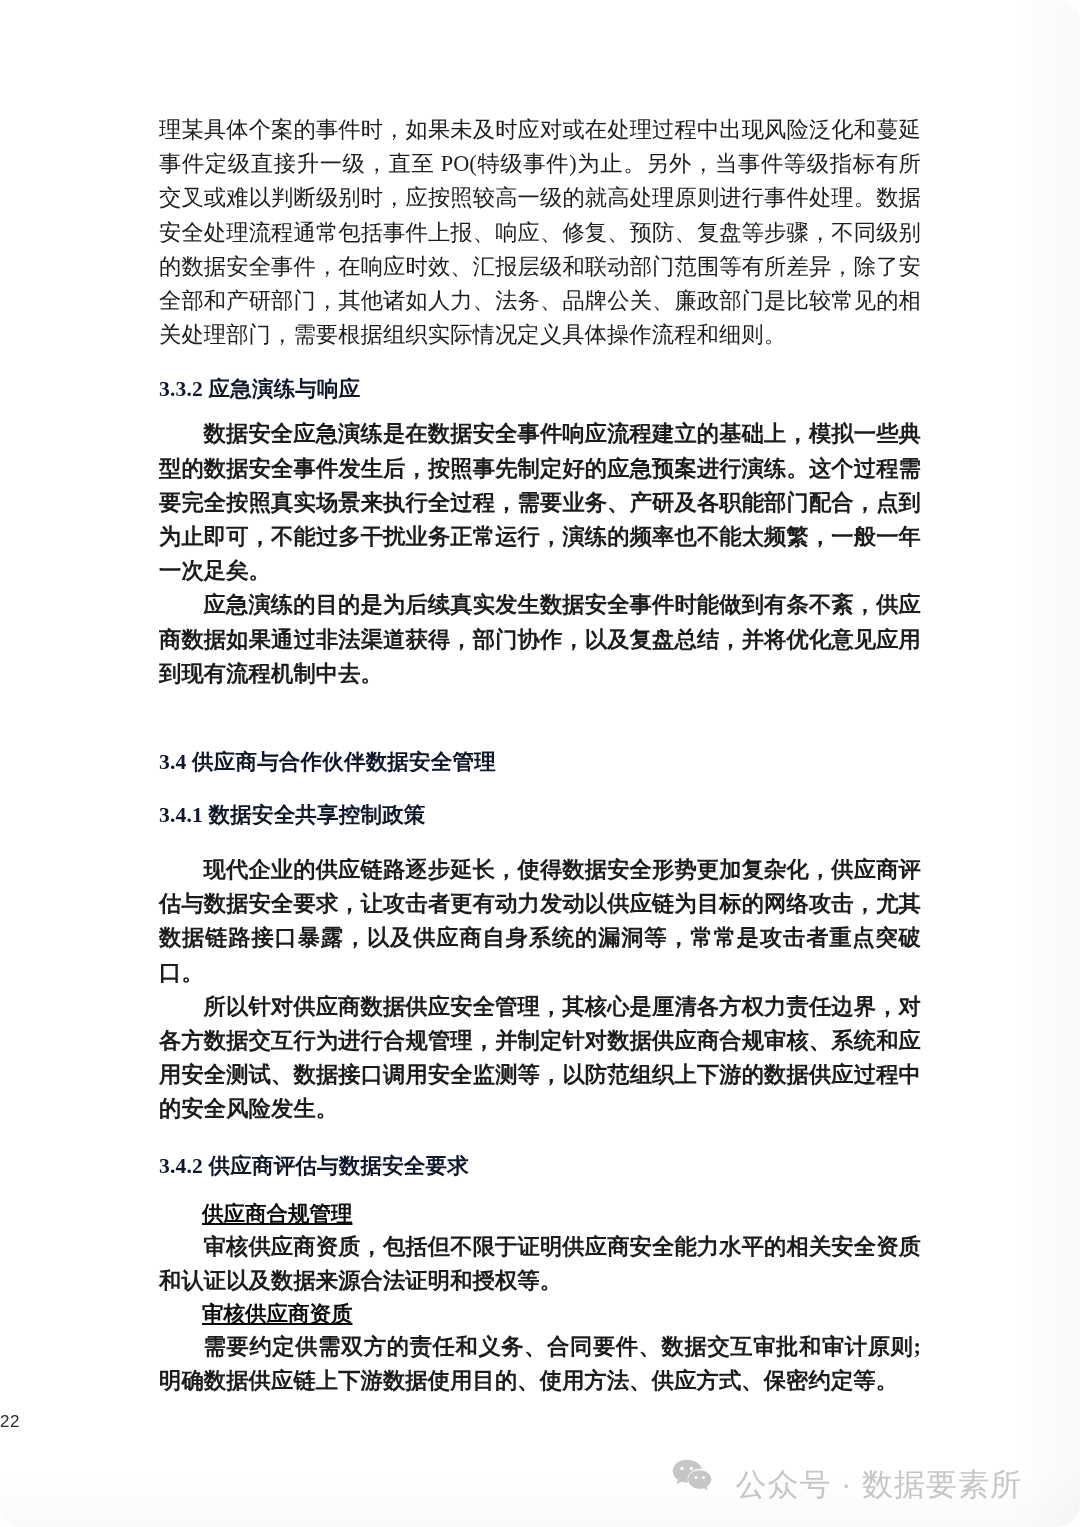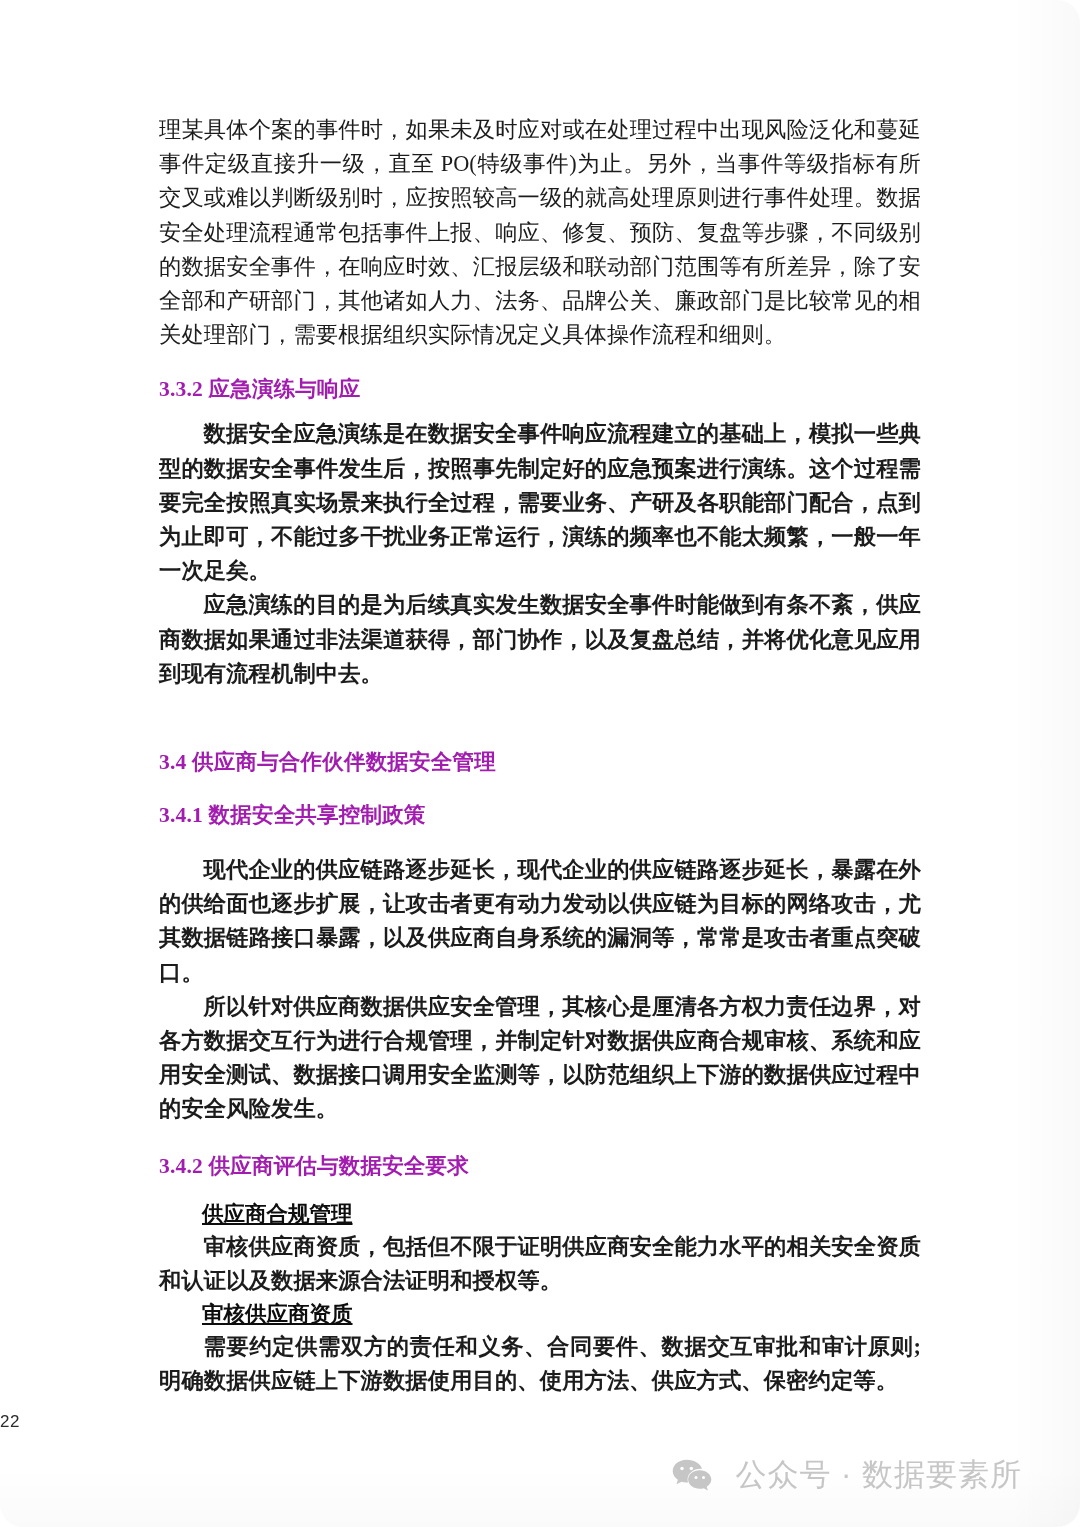--- a/index.html
+++ b/index.html
@@ -63,21 +63,21 @@
 
   .indent {
     text-indent: 2em;
     font-weight: bold;
   }
 
   .sec-h {
     font-size: 21.5px;
     line-height: 31px;
     font-weight: bold;
-    color: #a21caf;
+    color: #0f172a;
     letter-spacing: 0.2px;
   }
 
   .sub-h {
     font-size: 21.5px;
     line-height: 32px;
     font-weight: bold;
     color: #0d0d0d;
     margin-left: 2em;
     text-decoration: underline;
@@ -102,21 +102,21 @@
     font-family: "Liberation Sans", sans-serif;
     color: #2b2b2b;
     letter-spacing: 0.5px;
   }
 
   .watermark {
     position: absolute;
     right: 58px;
     top: 1459px;
     display: flex;
-    align-items: flex-start;
+    align-items: flex-end;
     gap: 23px;
     color: #c6c6c6;
     font-size: 31px;
     font-family: "Liberation Sans", sans-serif;
     letter-spacing: 1px;
     white-space: nowrap;
   }
   .watermark .wm-icon { display: block; }
   .watermark .wm-text { line-height: 1; }
 </style>
@@ -145,21 +145,21 @@
     <div class="gap-big"></div>
 
     <h2 class="sec-h">3.4 供应商与合作伙伴数据安全管理</h2>
 
     <div class="gap-34"></div>
 
     <h3 class="sec-h">3.4.1 数据安全共享控制政策</h3>
 
     <div class="gap-341"></div>
 
-    <p class="body-text indent">现代企业的供应链路逐步延长，现代企业的供应链路逐步延长，暴露在外的供给面也逐步扩展，让攻击者更有动力发动以供应链为目标的网络攻击，尤其数据链路接口暴露，以及供应商自身系统的漏洞等，常常是攻击者重点突破口。</p>
+    <p class="body-text indent">现代企业的供应链路逐步延长，使得数据安全形势更加复杂化，供应商评估与数据安全要求，让攻击者更有动力发动以供应链为目标的网络攻击，尤其数据链路接口暴露，以及供应商自身系统的漏洞等，常常是攻击者重点突破口。</p>
 
 
     <p class="body-text indent">所以针对供应商数据供应安全管理，其核心是厘清各方权力责任边界，对各方数据交互行为进行合规管理，并制定针对数据供应商合规审核、系统和应用安全测试、数据接口调用安全监测等，以防范组织上下游的数据供应过程中的安全风险发生。</p>
 
     <div class="gap-342-pre"></div>
 
     <h3 class="sec-h">3.4.2 供应商评估与数据安全要求</h3>
 
     <div class="gap-342-post"></div>
 

